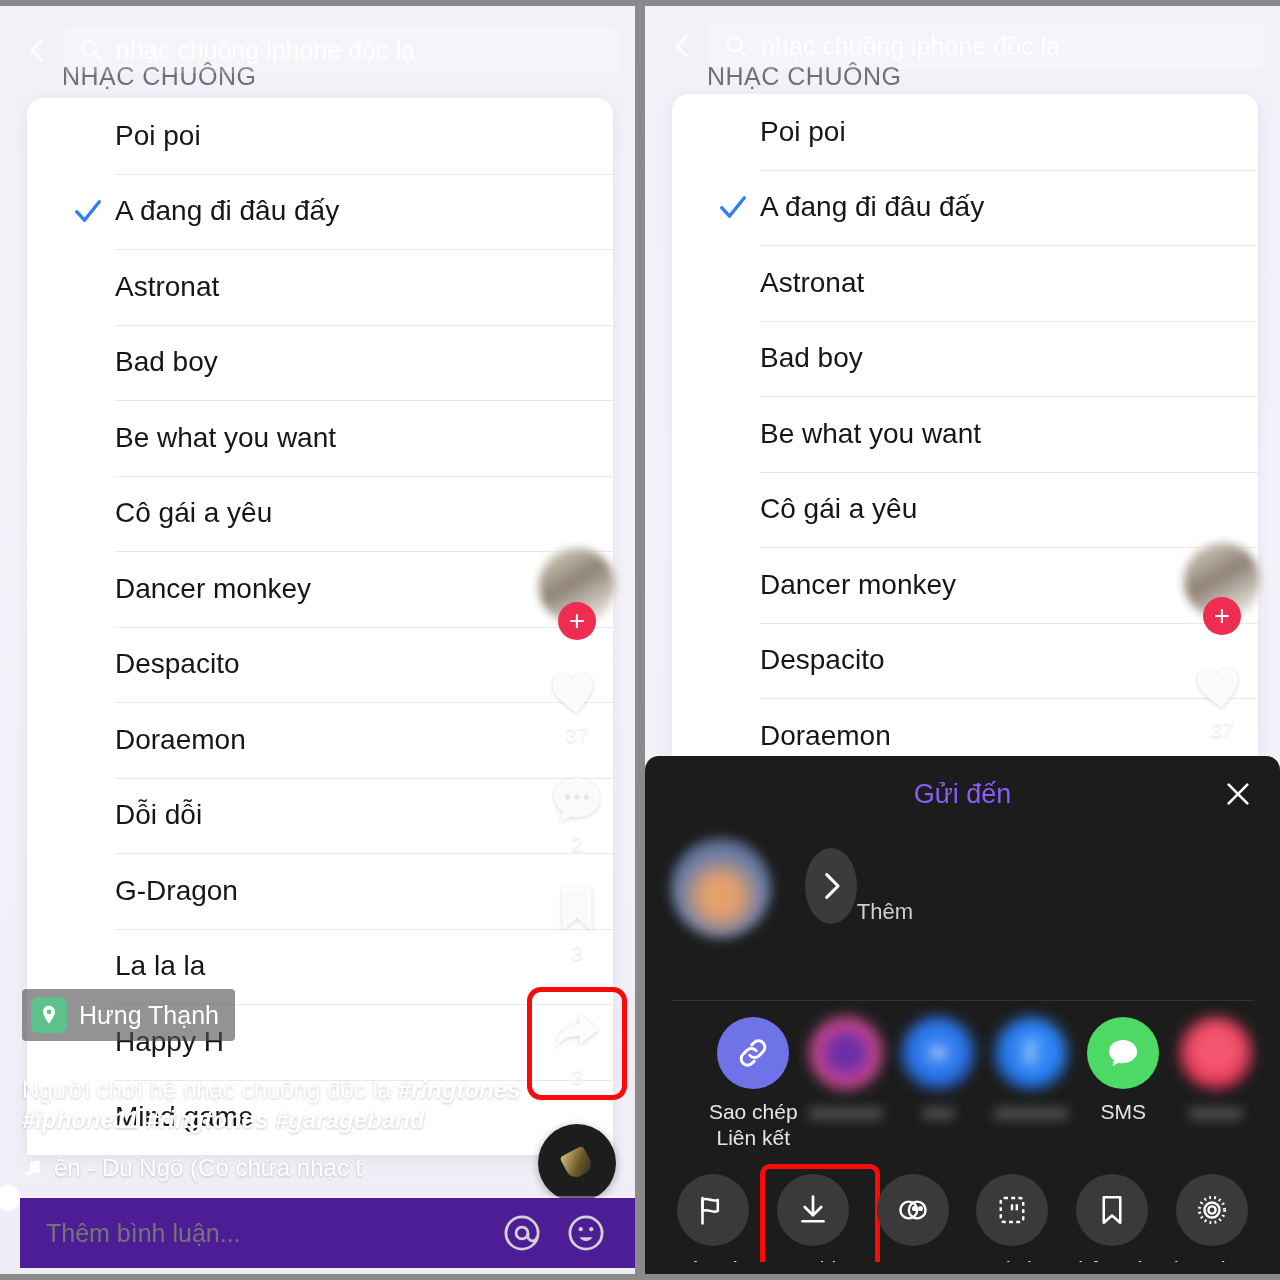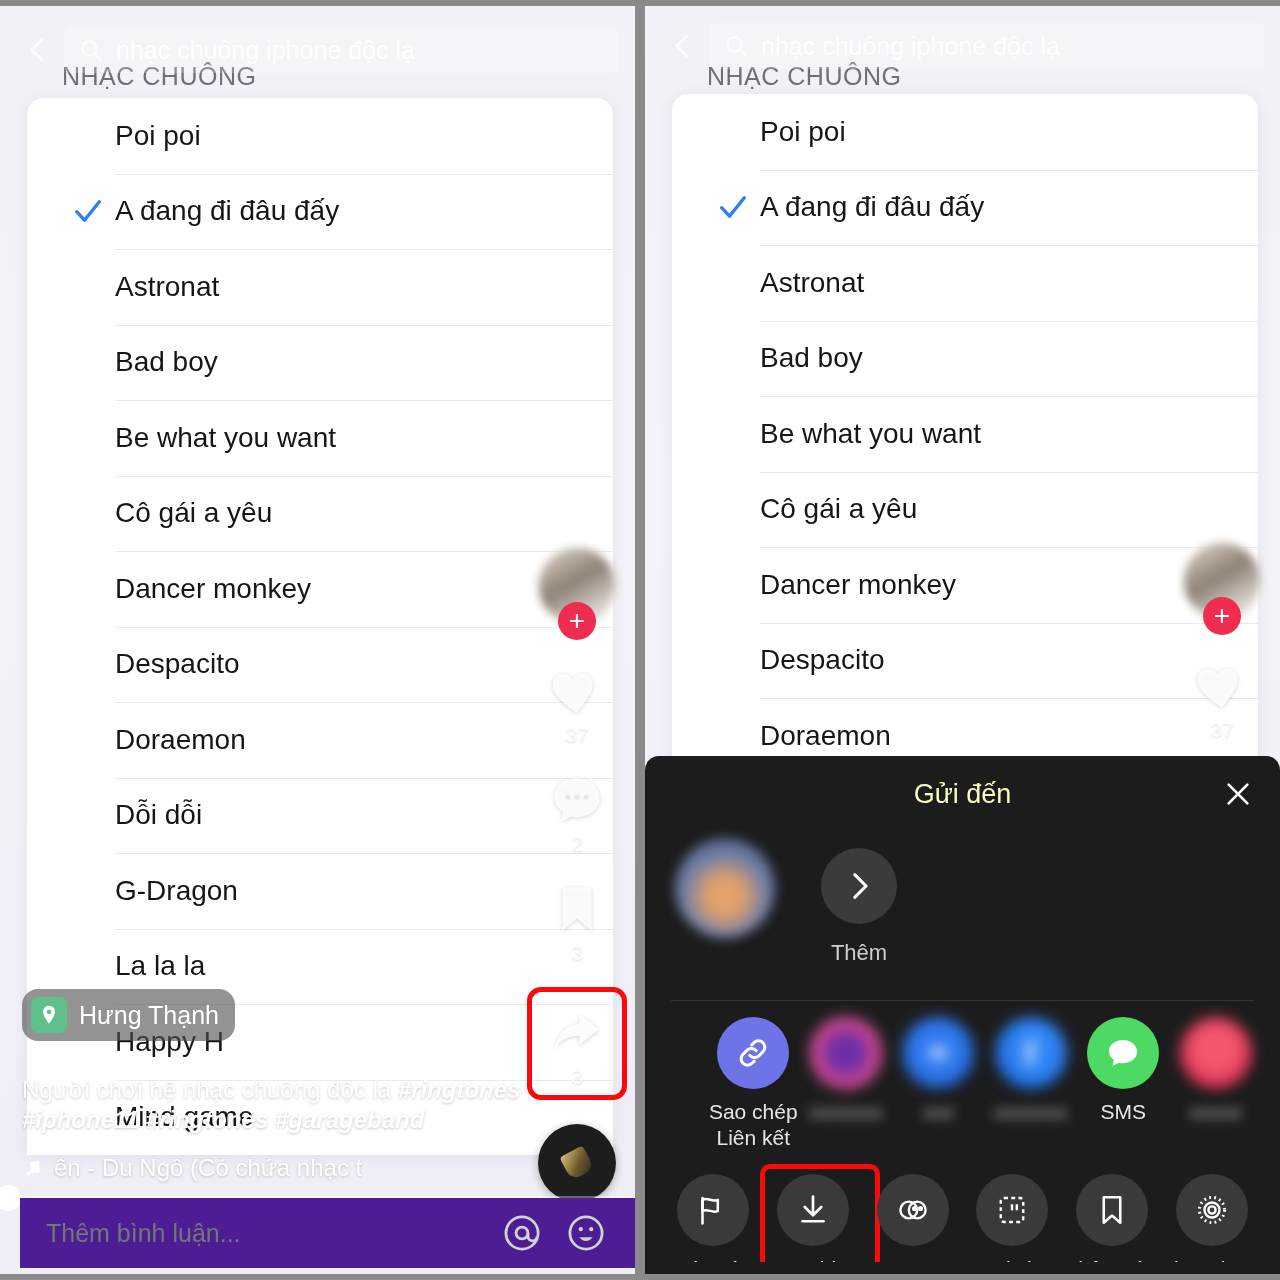--- a/index.html
+++ b/index.html
@@ -180,21 +180,21 @@
     transform: rotate(-28deg);
   }
 
   
   .tt-location {
     position: absolute;
     left: 22px; top: 983px;
     z-index: 5;
     display: inline-flex; align-items: center; gap: 12px;
     background: rgba(80,80,80,.62);
-    border-radius: 16px;
+    border-radius: 4px;
     padding: 8px 16px 8px 9px;
   }
   .loc-pin {
     width: 36px; height: 36px;
     border-radius: 7px;
     background: #5ec08a;
     display:flex;align-items:center;justify-content:center;
   }
   .loc-pin svg { width: 22px; height: 22px; color:#fff; display:block;}
   .loc-name { font-size: 25px; color: #ffffff; }
@@ -295,39 +295,39 @@
     background: #1c1c1c;
     border-radius: 14px 14px 0 0;
     z-index: 20;
     color: #fff;
   }
   .share-head {
     position: relative;
     height: 76px;
     display:flex; align-items:center; justify-content:center;
   }
-  .share-title { font-size: 27px; color:#fef9c3;text-align:center; }
+  .share-title { font-size: 27px; color:#8b5cf6;text-align:center; }
   .share-close {
     position:absolute; right: 22px; top: 50%;
     transform: translateY(-50%);
     width: 40px; height: 40px;
     display:flex;align-items:center;justify-content:center;
     color:#fff;
   }
   .share-close svg { width: 32px; height: 32px; display:block;}
 
   .share-friends {
     display:flex; align-items:flex-start;
     gap: 26px;
     padding: 6px 26px 0 26px;
     height: 168px;
   }
   .friend {
     width: 108px;
-    display:flex; flex-direction:column; align-items:center;
+    display:flex; flex-direction:row; align-items:flex-end;
   }
   .friend-avatar {
     width: 100px; height: 100px;
     border-radius: 50%;
     background: radial-gradient(circle at 50% 58%, #e5a06b 0 22%, #6d7faa 55%, #3b4255 100%);
     filter: blur(6px);
   }
   .friend-name {
     margin-top: 12px;
     font-size: 22px;

